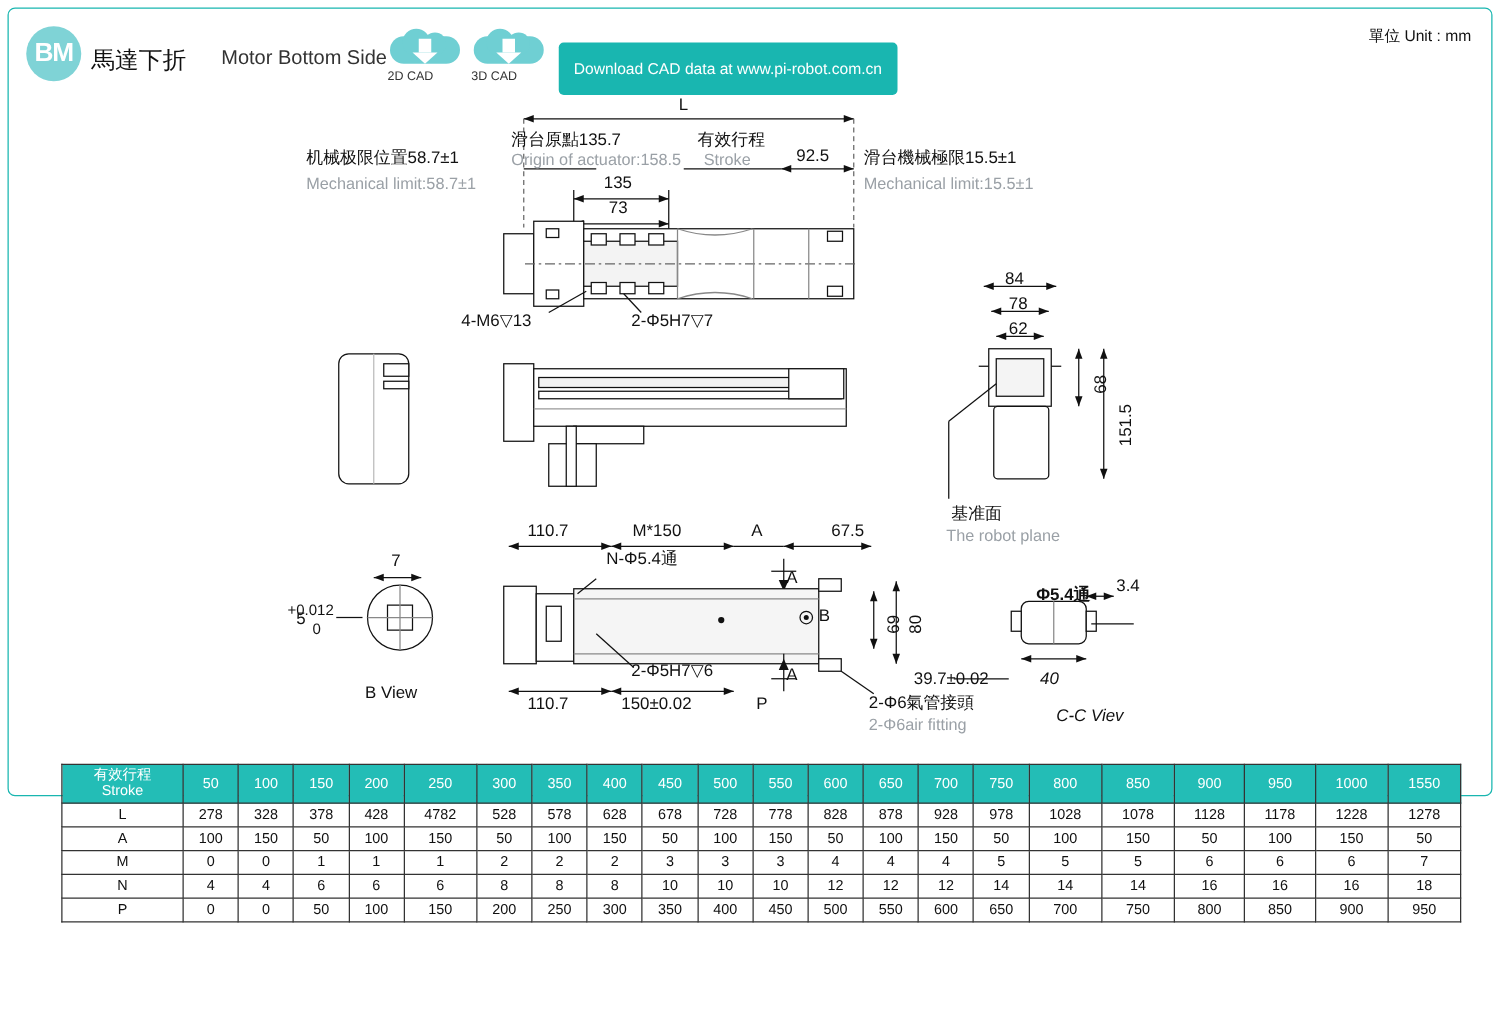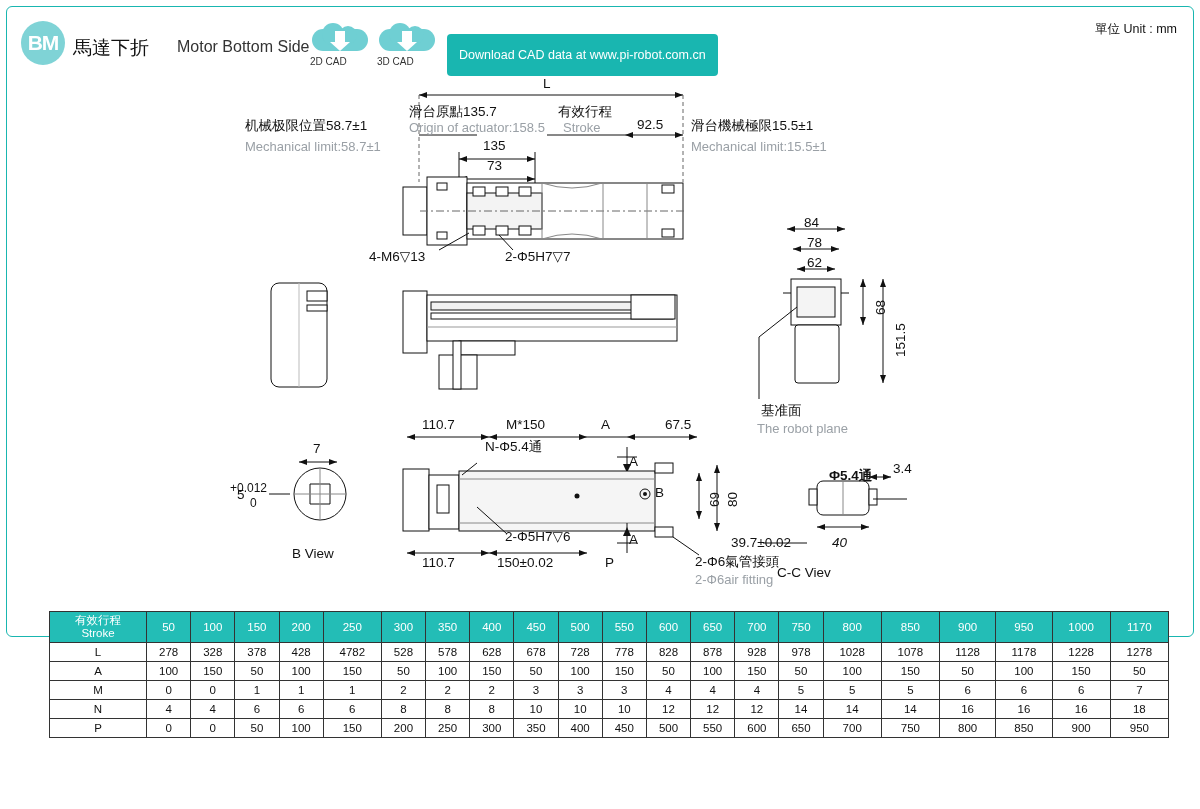--- a/index.html
+++ b/index.html
@@ -332,21 +332,21 @@
     <div class="lbl" style="left:415px; top:548px;">110.7</div>
     <div class="lbl" style="left:490px; top:548px;">150±0.02</div>
     <div class="lbl" style="left:598px; top:548px;">P</div>
     <div class="lbl" style="left:688px; top:546px;">2-Φ6氣管接頭</div>
     <div class="lbl gray" style="left:688px; top:565px;">2-Φ6air fitting</div>
 
     <div class="lbl" style="left:886px; top:454px;">3.4</div>
     <div class="lbl" style="left:724px; top:528px;">39.7±0.02</div>
     <div class="lbl" style="left:825px; top:528px;font-style:italic;">40</div>
     <div class="lbl" style="left:822px; top:460px;font-weight:bold;">Φ5.4通</div>
-    <div class="lbl" style="left:770px; top:558px;">C-C Viev</div>
+    <div class="lbl" style="left:838px; top:558px;font-style:italic;">C-C Viev</div>
   </div>
 
   <div class="tablewrap">
     <table>
       <thead>
         <tr>
           <th class="first">
             <div>有效行程</div>
             <div>Stroke</div>
           </th>
@@ -363,21 +363,21 @@
             <th>550</th>
             <th>600</th>
             <th>650</th>
             <th>700</th>
             <th>750</th>
             <th>800</th>
             <th>850</th>
             <th>900</th>
             <th>950</th>
             <th>1000</th>
-            <th>1170</th>
+            <th>1550</th>
           </tr>
       </thead>
       <tbody id="table-body">
           <tr>
             <th class="rowhead">L</th>
             <td>278</td>
             <td>328</td>
             <td>378</td>
             <td>428</td>
             <td>4782</td>

